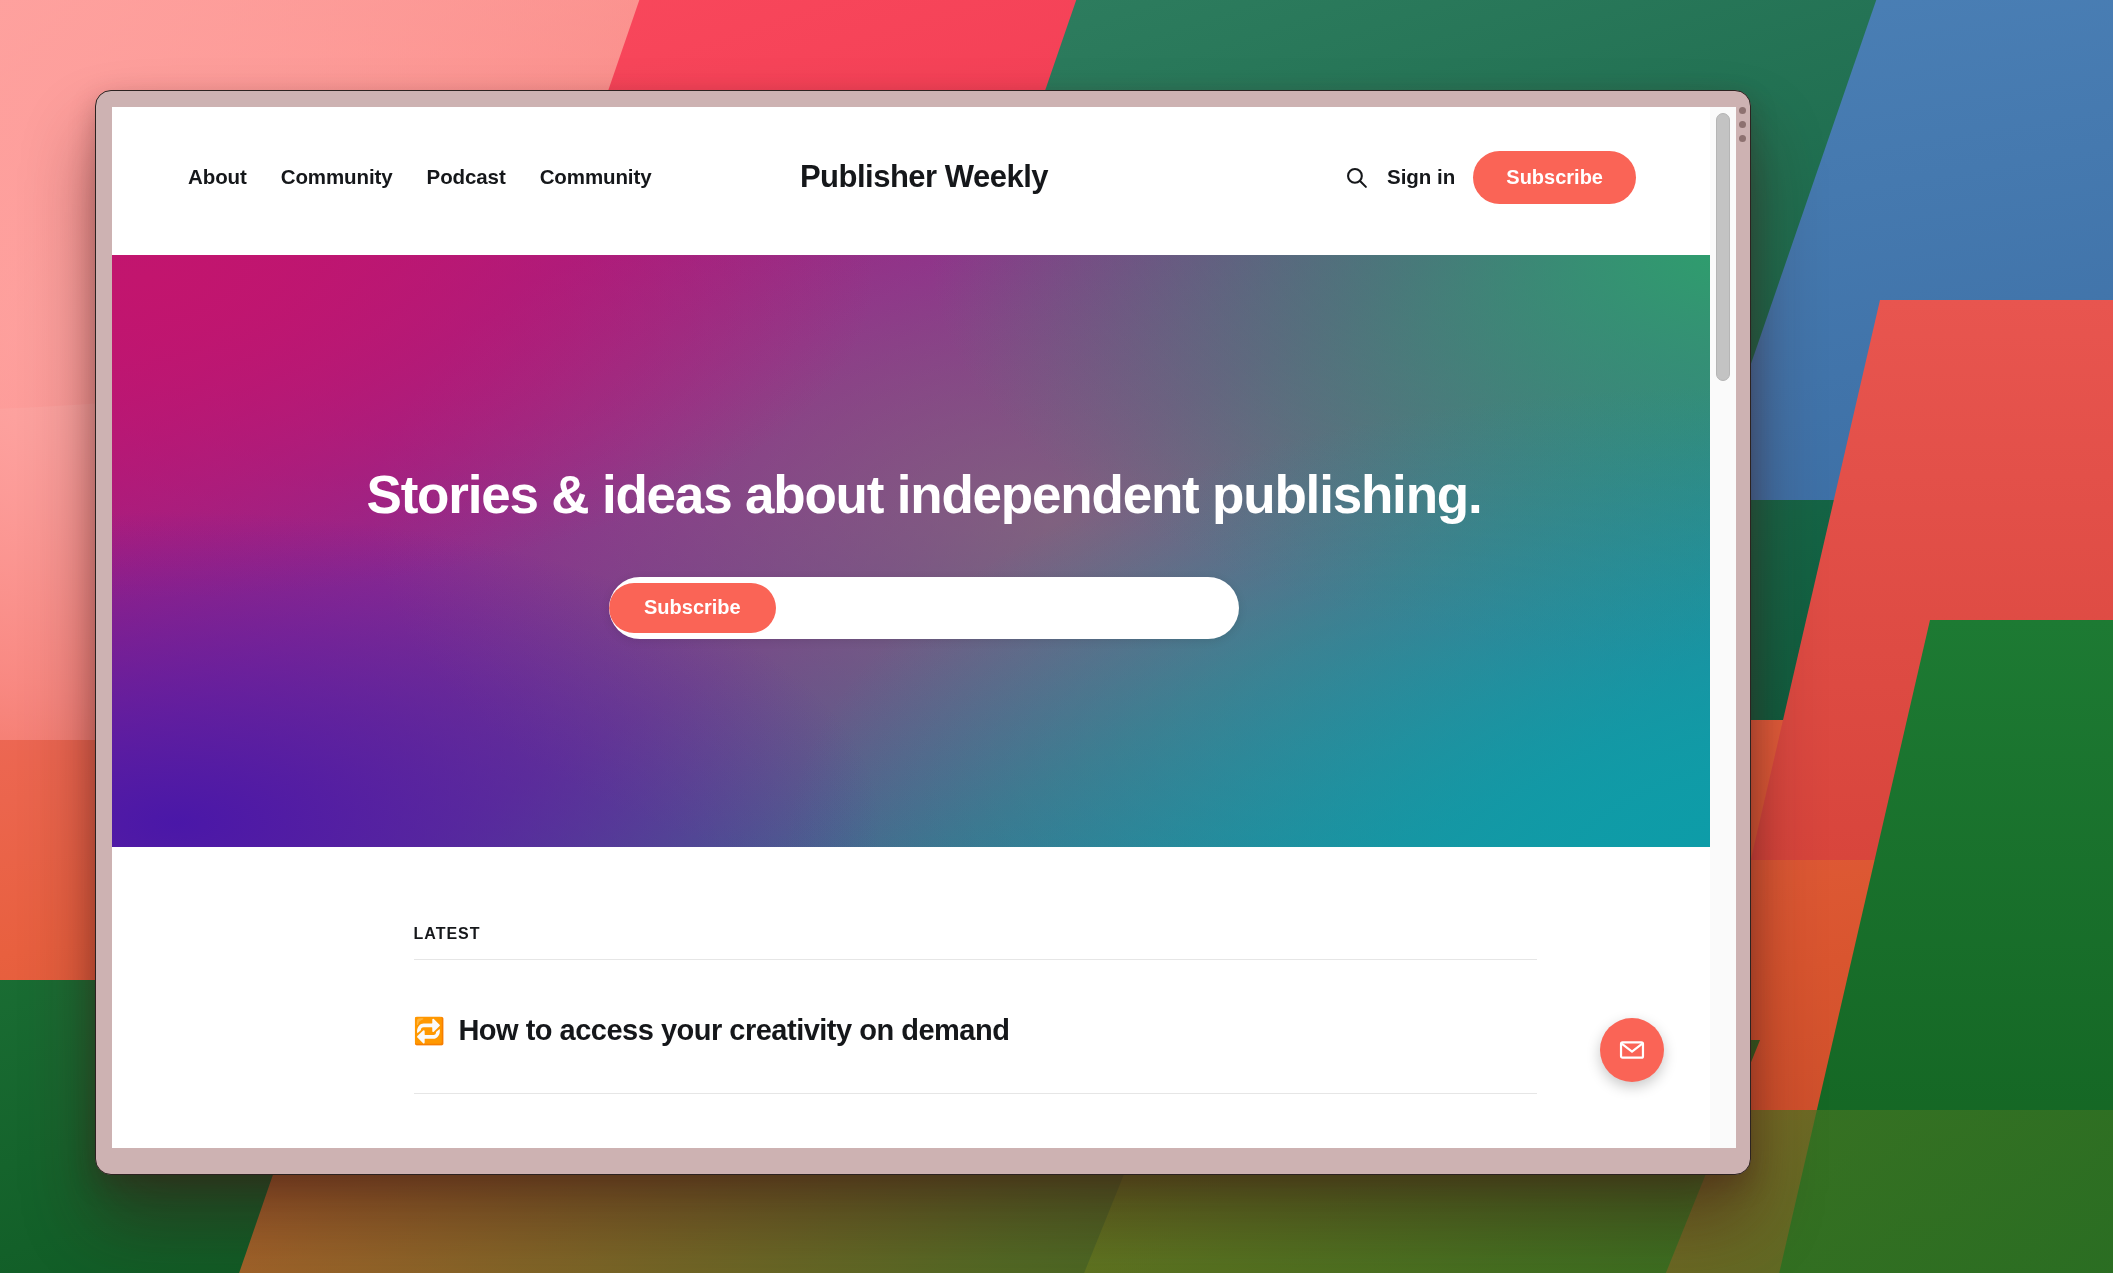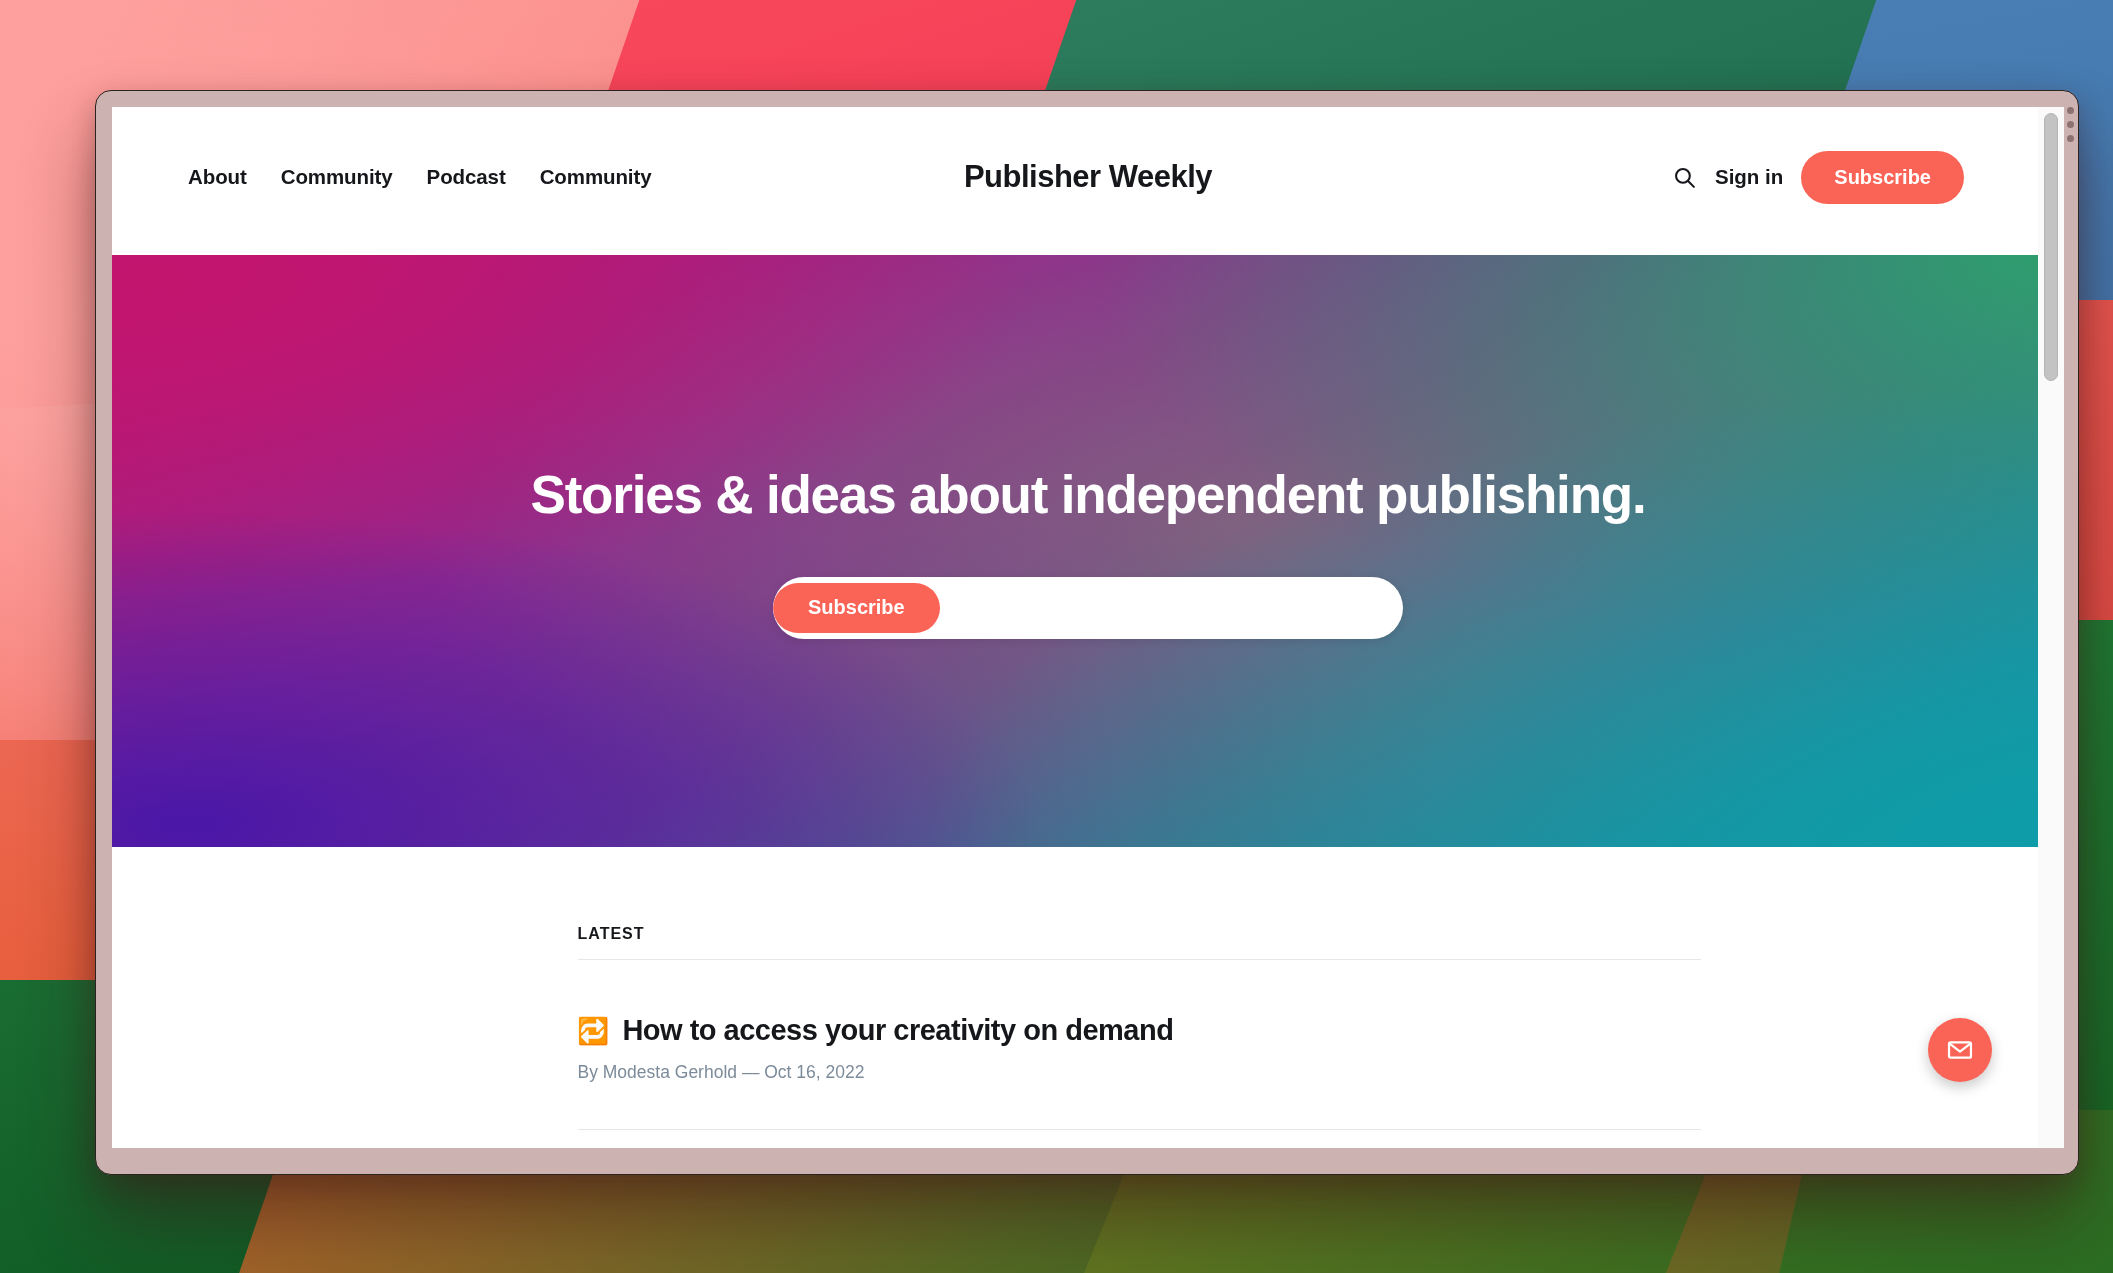--- a/index.html
+++ b/index.html
@@ -78,21 +78,21 @@
   #wp-olive2 {
     position:absolute; top:1110px; left:1150px; width:1100px; height:360px;
     background:linear-gradient(120deg,rgba(120,130,30,.5) 0%,rgba(40,110,35,.9) 100%);
     transform:skewX(-22deg); transform-origin:top left;
   }
 
   
   #window {
     position:absolute;
     left:95px; top:90px;
-    width:1984px; height:1085px;
+    width:1656px; height:1085px;
     border-radius:16px;
     background:#cdb2b2;
     border:1.5px solid #2c2220;
     box-shadow:0 46px 70px rgba(60,20,20,.46), 0 10px 26px rgba(60,20,20,.28);
     padding:16px 14px 26px 16px;
   }
   #viewport {
     position:relative;
     width:100%; height:100%;
     background:#ffffff;
@@ -302,21 +302,20 @@
     <section id="content">
       <div id="content-inner">
         <div id="latest-label">LATEST</div>
         <div class="rule"></div>
 
         <article class="post">
           <div class="post-title">
             <span class="post-emoji">🔁</span>
             <span>How to access your creativity on demand</span>
           </div>
-          <div class="post-meta">By Modesta Gerhold — Oct 16, 2022</div>
         </article>
 
         <div class="rule"></div>
       </div>
     </section>
 
     <div id="portal-btn">
       <svg width="28" height="28" viewBox="0 0 24 24" fill="none" stroke="#ffffff" stroke-width="1.9" stroke-linejoin="round">
         <rect x="2.6" y="5.4" width="18.8" height="13.2" rx="1.3"></rect>
         <path d="M2.6 6.2 L12 13.4 L21.4 6.2"></path>

